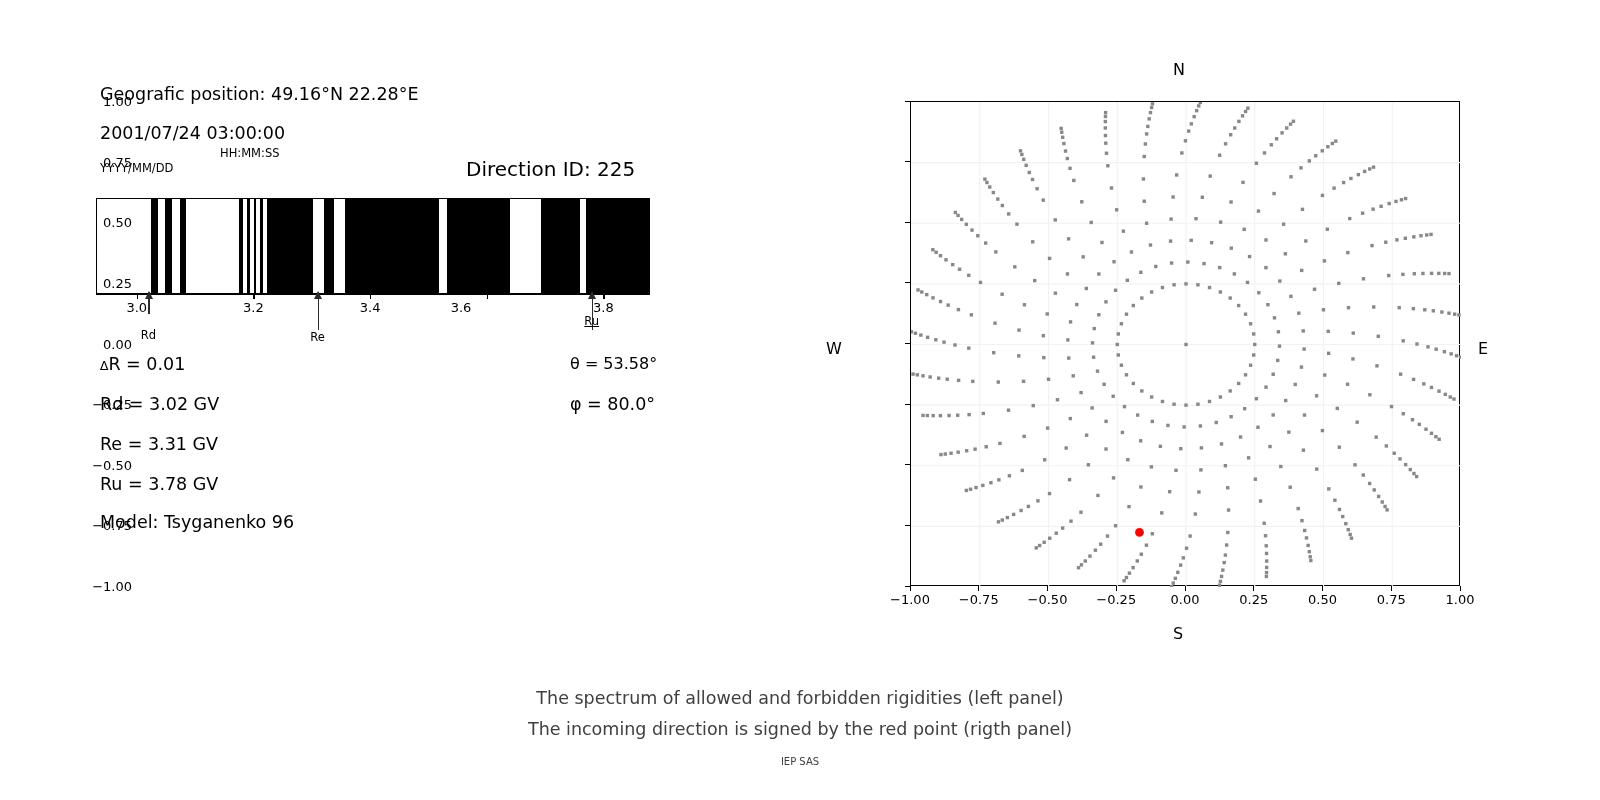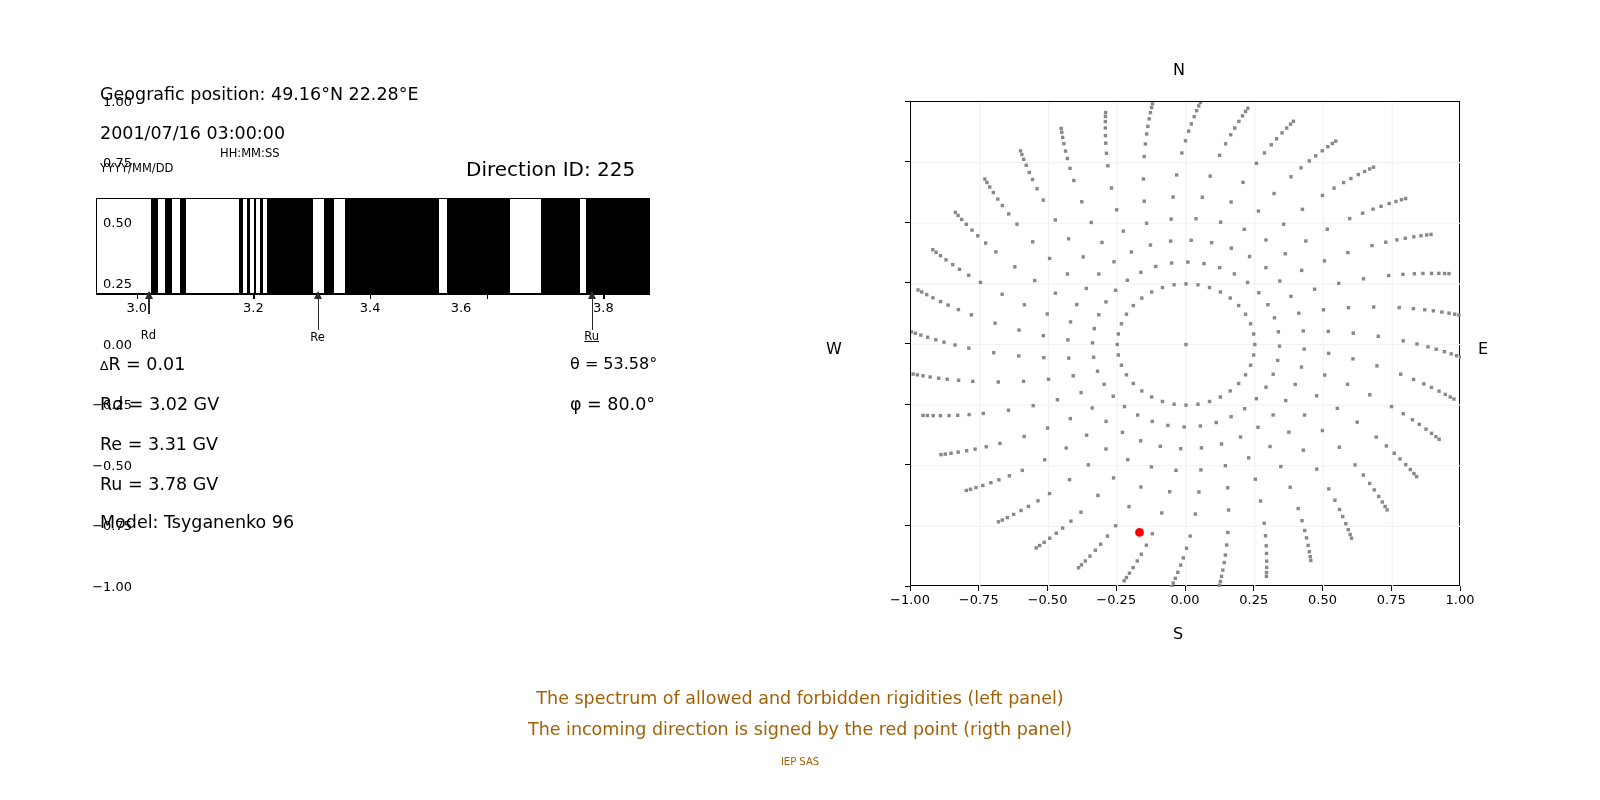--- a/index.html
+++ b/index.html
@@ -164,34 +164,34 @@
   #label-S { left: 1173px; top: 624px; font-size: 16px; }
   #label-W { left: 826px;  top: 339px; font-size: 16px; }
   #label-E { left: 1478px; top: 339px; font-size: 16px; }
 
   
   .caption {
     position: absolute;
     width: 1600px;
     text-align: center;
     white-space: nowrap;
-    color: #a16207;
+    color: #404040;
   }
   #caption-line1 { top: 688px; font-size: 17.5px; }
   #caption-line2 { top: 719px; font-size: 17.5px; }
   #footer-credit { top: 756px; font-size: 10px; }
 </style>
 </head>
 <body>
 
 <div class="fig">
 
   <div class="lp-text" id="geo-position">Geografic position: 49.16°N 22.28°E</div>
 
-  <div class="lp-text" id="datetime">2001/07/16 03:00:00</div>
+  <div class="lp-text" id="datetime">2001/07/24 03:00:00</div>
 
   <div class="lp-text" id="fmt-date">YYYY/MM/DD</div>
 
   <div class="lp-text" id="fmt-time">HH:MM:SS</div>
 
   <div class="lp-text" id="direction-id">Direction ID: 225</div>
 
   <div id="spectrum-bar">
       <div class="band" style="left: 53.6505px; width: 6.99789px;"></div>
       <div class="band" style="left: 68.2295px; width: 6.41474px;"></div>
@@ -766,21 +766,21 @@
     <div class="sp-ticklabel" style="left: 370.084px;">3.4</div>
     <div class="sp-tick" style="left: 486.716px;"></div>
     <div class="sp-ticklabel" style="left: 461px;">3.6</div>
     <div class="sp-tick" style="left: 603.347px;"></div>
     <div class="sp-ticklabel" style="left: 603.347px;">3.8</div>
     <div class="marker-arrow" style="left: 148.484px; top: 292px; height: 22px;"></div>
     <div class="marker-label" style="left: 148.484px; top: 328px;">Rd</div>
     <div class="marker-arrow" style="left: 317.6px; top: 292px; height: 38px;"></div>
     <div class="marker-label" style="left: 317.6px; top: 330px;">Re</div>
     <div class="marker-arrow" style="left: 591.684px; top: 292px; height: 38px;"></div>
-    <div class="marker-label" style="left: 591.684px; top: 329px; text-decoration: underline;">Ru</div>
+    <div class="marker-label" style="left: 591.684px; top: 314px; text-decoration: underline;">Ru</div>
     <div class="ax-tickmark-y" style="top: 585.5px;"></div>
     <div class="ytick-label" style="top: 586px;">−1.00</div>
     <div class="ax-tickmark-y" style="top: 524.875px;"></div>
     <div class="ytick-label" style="top: 525.375px;">−0.75</div>
     <div class="ax-tickmark-y" style="top: 464.25px;"></div>
     <div class="ytick-label" style="top: 464.75px;">−0.50</div>
     <div class="ax-tickmark-y" style="top: 403.625px;"></div>
     <div class="ytick-label" style="top: 404.125px;">−0.25</div>
     <div class="ax-tickmark-y" style="top: 343px;"></div>
     <div class="ytick-label" style="top: 343.5px;">0.00</div>

